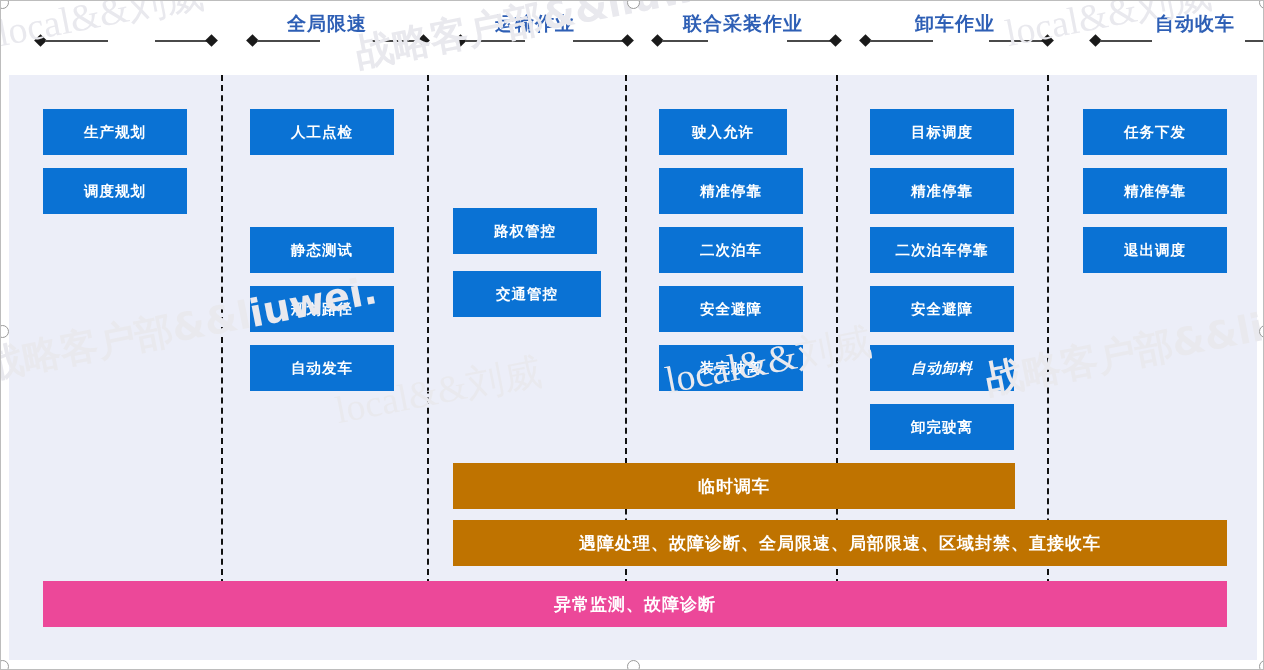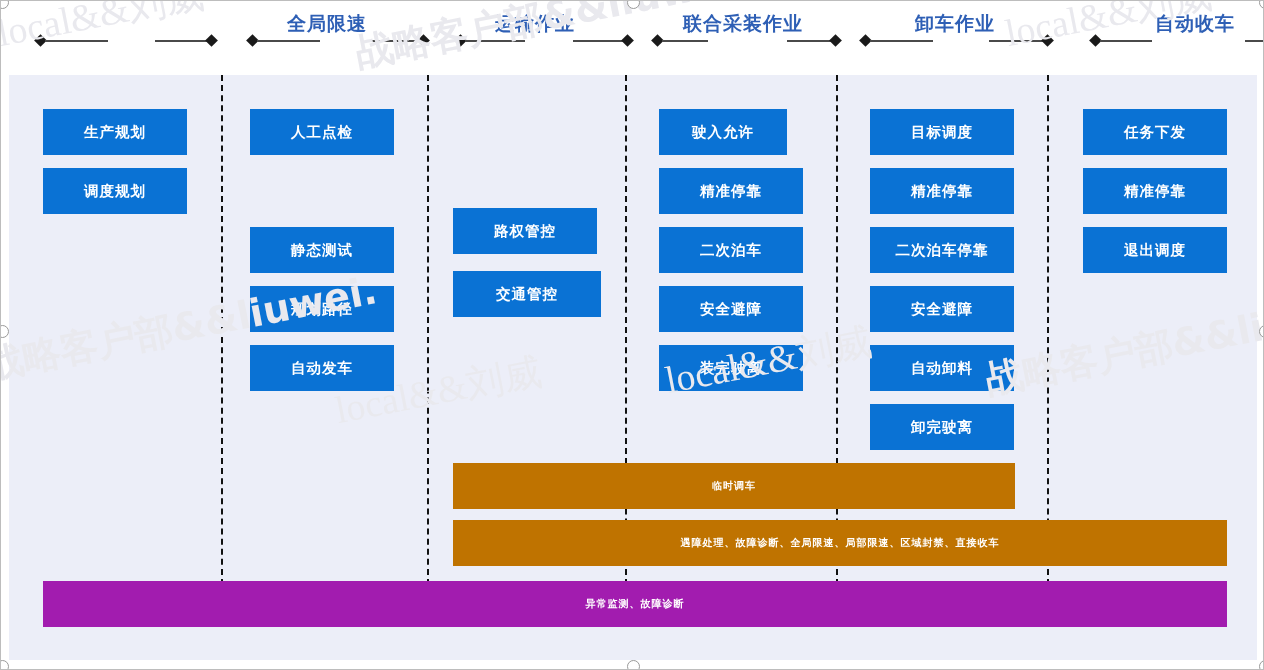--- a/index.html
+++ b/index.html
@@ -86,30 +86,30 @@
     letter-spacing:1px;
     display:flex;align-items:center;justify-content:center;
     box-sizing:border-box;
     z-index:20;
     white-space:nowrap;
   }
   .bar{
     position:absolute;
     height:46px;
     color:#ffffff;
-    font-size:10px;
+    font-size:17px;
     font-weight:bold;
     letter-spacing:1px;
     display:flex;align-items:center;justify-content:center;
     box-sizing:border-box;
     z-index:22;
     white-space:nowrap;
   }
   .bar.orange{background:#bf7300;}
-  .bar.navy{background:#a21caf;}
+  .bar.navy{background:#ec4899;}
 
   
   .handle{
     position:absolute;width:11px;height:11px;border-radius:50%;
     background:#ffffff;border:1px solid #9a9a9a;
     z-index:60;
   }
 </style>
 </head>
 <body>
@@ -208,21 +208,21 @@
   <div class="cell" style="left:658px; top:108px; width:128px;">驶入允许</div>
   <div class="cell" style="left:658px; top:167px; width:144px;">精准停靠</div>
   <div class="cell" style="left:658px; top:226px; width:144px;">二次泊车</div>
   <div class="cell" style="left:658px; top:285px; width:144px;">安全避障</div>
   <div class="cell" style="left:658px; top:344px; width:144px;">装完驶离</div>
 
   <div class="cell" style="left:869px; top:108px; width:144px;">目标调度</div>
   <div class="cell" style="left:869px; top:167px; width:144px;">精准停靠</div>
   <div class="cell" style="left:869px; top:226px; width:144px;">二次泊车停靠</div>
   <div class="cell" style="left:869px; top:285px; width:144px;">安全避障</div>
-  <div class="cell" style="left:869px; top:344px; width:144px;">自动卸料</div>
+  <div class="cell" style="left:869px; top:344px; width:144px;font-style:italic;">自动卸料</div>
   <div class="cell" style="left:869px; top:403px; width:144px;">卸完驶离</div>
 
   <div class="cell" style="left:1082px; top:108px; width:144px;">任务下发</div>
   <div class="cell" style="left:1082px; top:167px; width:144px;">精准停靠</div>
   <div class="cell" style="left:1082px; top:226px; width:144px;">退出调度</div>
 
   <div class="bar orange" style="left:452px; top:462px; width:562px;">临时调车</div>
   <div class="bar orange" style="left:452px; top:519px; width:774px;">遇障处理、故障诊断、全局限速、局部限速、区域封禁、直接收车</div>
   <div class="bar navy" style="left:42px;  top:580px; width:1184px;">异常监测、故障诊断</div>
 

